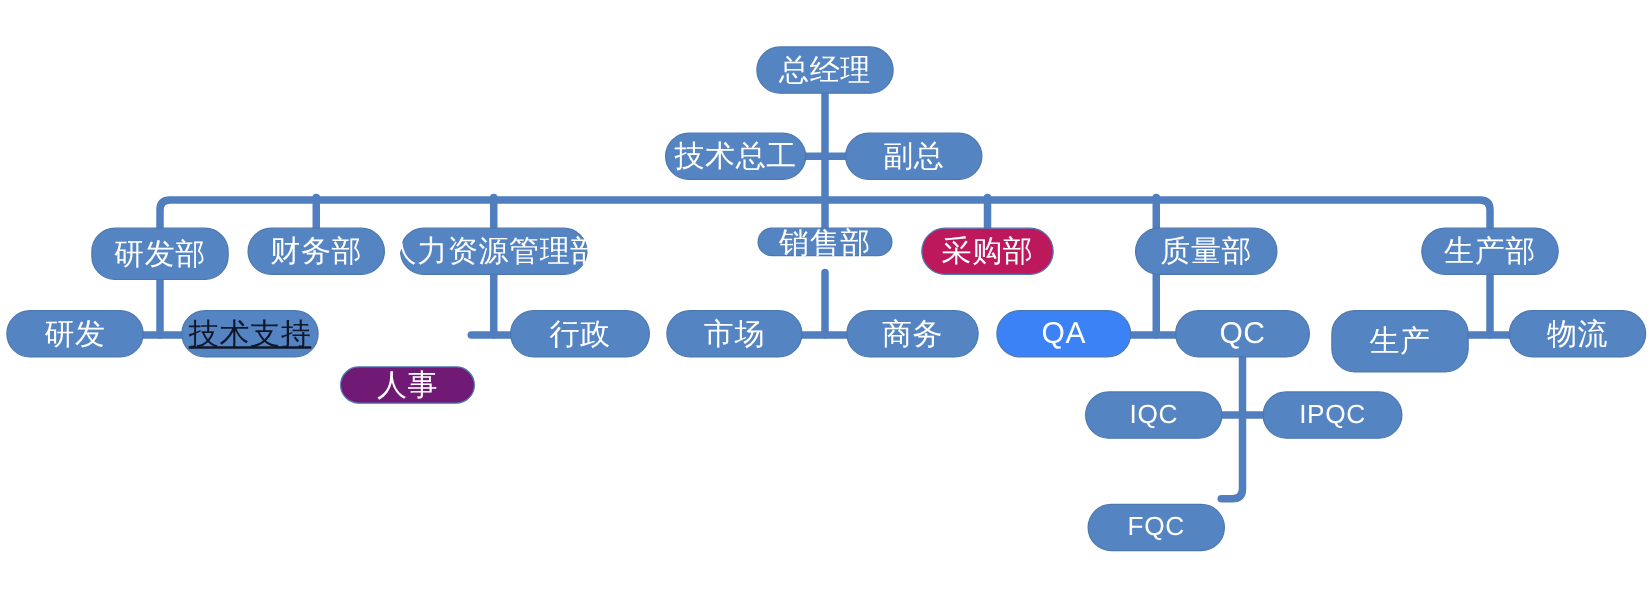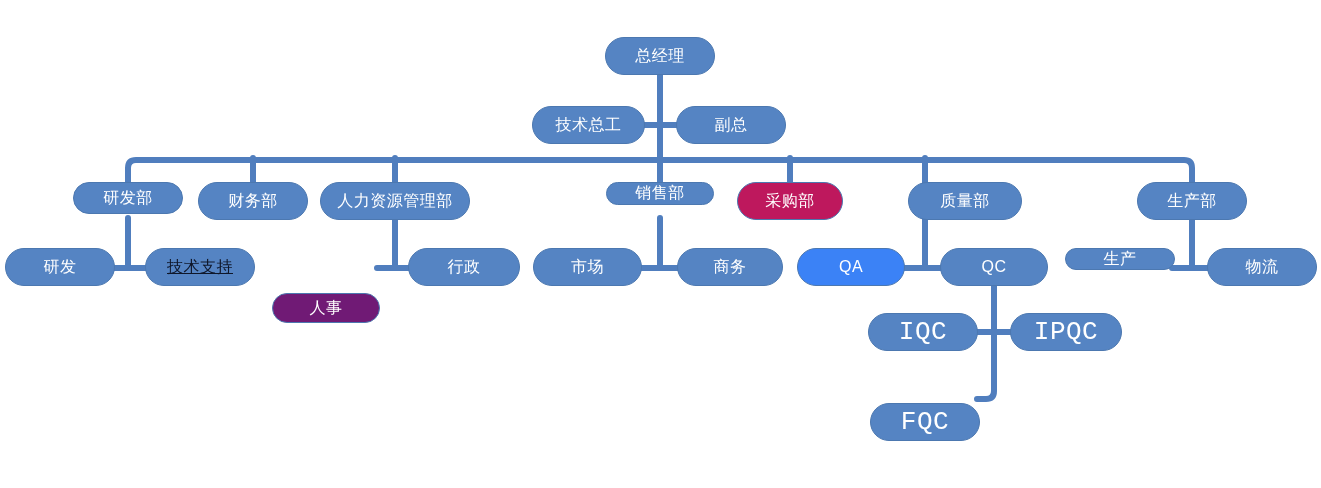--- a/index.html
+++ b/index.html
@@ -23,29 +23,29 @@
     height: 100%;
   }
   .node {
     position: absolute;
     box-sizing: border-box;
     display: flex;
     align-items: center;
     justify-content: center;
     color: #ffffff;
     border-radius: 19px;
-    font-size: 16px;
+    font-size: 24px;
     letter-spacing: 0.5px;
     white-space: nowrap;
     user-select: none;
   }
   
   .node.level-4, .node.level-5 {
-    font-family: Liberation Mono, monospace;
-    font-size: 26px;
+    font-family: Liberation Sans, sans-serif;
+    font-size: 21px;
     text-align: center;
   }
 </style>
 </head>
 <body>
 
 <div class="canvas" style="width: 1321px; height: 488px; background: rgb(255, 255, 255);">
   <svg class="connectors" xmlns="http://www.w3.org/2000/svg" viewBox="0 0 1321 488">
       <path d="M 660 73 L 660 184" fill="none" stroke="#507EBE" stroke-width="6" stroke-linecap="round" stroke-linejoin="round"></path>
       <path d="M 644 125 L 678 125" fill="none" stroke="#507EBE" stroke-width="6" stroke-linecap="round" stroke-linejoin="round"></path>
@@ -64,34 +64,34 @@
       <path d="M 902 268 L 943 268" fill="none" stroke="#507EBE" stroke-width="6" stroke-linecap="round" stroke-linejoin="round"></path>
       <path d="M 1192 218 L 1192 268" fill="none" stroke="#507EBE" stroke-width="6" stroke-linecap="round" stroke-linejoin="round"></path>
       <path d="M 1172 268 L 1210 268" fill="none" stroke="#507EBE" stroke-width="6" stroke-linecap="round" stroke-linejoin="round"></path>
       <path d="M 994 284 L 994 391 Q 994 399 986 399 L 977 399" fill="none" stroke="#507EBE" stroke-width="6" stroke-linecap="round" stroke-linejoin="round"></path>
       <path d="M 975 332 L 1013 332" fill="none" stroke="#507EBE" stroke-width="6" stroke-linecap="round" stroke-linejoin="round"></path>
     </svg>
   <div id="nodes-layer">
       <div class="node level-1" style="left: 605px; top: 37px; width: 110px; height: 38px; background: rgb(85, 132, 195); border: 1.5px solid rgb(76, 120, 176); color: rgb(255, 255, 255);">总经理</div>
       <div class="node level-1" style="left: 532px; top: 106px; width: 113px; height: 38px; background: rgb(85, 132, 195); border: 1.5px solid rgb(76, 120, 176); color: rgb(255, 255, 255);">技术总工</div>
       <div class="node level-1" style="left: 676px; top: 106px; width: 110px; height: 38px; background: rgb(85, 132, 195); border: 1.5px solid rgb(76, 120, 176); color: rgb(255, 255, 255);">副总</div>
-      <div class="node level-2" style="left: 73px; top: 182px; width: 110px; height: 32px; background: rgb(85, 132, 195); border: 1.5px solid rgb(76, 120, 176); color: rgb(255, 255, 255);">研发部</div>
+      <div class="node level-2" style="left: 73px; top: 182px; width: 110px; height: 42px; background: rgb(85, 132, 195); border: 1.5px solid rgb(76, 120, 176); color: rgb(255, 255, 255);">研发部</div>
       <div class="node level-2" style="left: 198px; top: 182px; width: 110px; height: 38px; background: rgb(85, 132, 195); border: 1.5px solid rgb(76, 120, 176); color: rgb(255, 255, 255);">财务部</div>
       <div class="node level-2" style="left: 320px; top: 182px; width: 150px; height: 38px; background: rgb(85, 132, 195); border: 1.5px solid rgb(76, 120, 176); color: rgb(255, 255, 255);">人力资源管理部</div>
       <div class="node level-2" style="left: 606px; top: 182px; width: 108px; height: 23px; background: rgb(85, 132, 195); border: 1.5px solid rgb(76, 120, 176); color: rgb(255, 255, 255);">销售部</div>
       <div class="node level-2" style="left: 737px; top: 182px; width: 106px; height: 38px; background: #be185d; border: 1.5px solid rgb(76, 120, 176); color: rgb(255, 255, 255);">采购部</div>
       <div class="node level-2" style="left: 908px; top: 182px; width: 114px; height: 38px; background: rgb(85, 132, 195); border: 1.5px solid rgb(76, 120, 176); color: rgb(255, 255, 255);">质量部</div>
       <div class="node level-2" style="left: 1137px; top: 182px; width: 110px; height: 38px; background: rgb(85, 132, 195); border: 1.5px solid rgb(76, 120, 176); color: rgb(255, 255, 255);">生产部</div>
       <div class="node level-3" style="left: 5px; top: 248px; width: 110px; height: 38px; background: rgb(85, 132, 195); border: 1.5px solid rgb(76, 120, 176); color: rgb(255, 255, 255);">研发</div>
       <div class="node level-3" style="left: 145px; top: 248px; width: 110px; height: 38px; background: rgb(85, 132, 195); border: 1.5px solid rgb(76, 120, 176); color: #0f172a; text-decoration: underline;">技术支持</div>
       <div class="node level-3" style="left: 272px; top: 248px; width: 108px; height: 30px; background: #701a75; border: 1.5px solid rgb(76, 120, 176); color: rgb(255, 255, 255); margin-top: 45px;">人事</div>
       <div class="node level-3" style="left: 408px; top: 248px; width: 112px; height: 38px; background: rgb(85, 132, 195); border: 1.5px solid rgb(76, 120, 176); color: rgb(255, 255, 255);">行政</div>
       <div class="node level-3" style="left: 533px; top: 248px; width: 109px; height: 38px; background: rgb(85, 132, 195); border: 1.5px solid rgb(76, 120, 176); color: rgb(255, 255, 255);">市场</div>
       <div class="node level-3" style="left: 677px; top: 248px; width: 106px; height: 38px; background: rgb(85, 132, 195); border: 1.5px solid rgb(76, 120, 176); color: rgb(255, 255, 255);">商务</div>
       <div class="node level-3" style="left: 797px; top: 248px; width: 108px; height: 38px; background: #3b82f6; border: 1.5px solid rgb(76, 120, 176); color: rgb(255, 255, 255);">QA</div>
       <div class="node level-3" style="left: 940px; top: 248px; width: 108px; height: 38px; background: rgb(85, 132, 195); border: 1.5px solid rgb(76, 120, 176); color: rgb(255, 255, 255);">QC</div>
-      <div class="node level-3" style="left: 1065px; top: 248px; width: 110px; height: 22px; background: rgb(85, 132, 195); border: 1.5px solid rgb(76, 120, 176); color: rgb(255, 255, 255);">生产</div>
+      <div class="node level-3" style="left: 1065px; top: 248px; width: 110px; height: 50px; background: rgb(85, 132, 195); border: 1.5px solid rgb(76, 120, 176); color: rgb(255, 255, 255);">生产</div>
       <div class="node level-3" style="left: 1207px; top: 248px; width: 110px; height: 38px; background: rgb(85, 132, 195); border: 1.5px solid rgb(76, 120, 176); color: rgb(255, 255, 255);">物流</div>
       <div class="node level-4" style="left: 868px; top: 313px; width: 110px; height: 38px; background: rgb(85, 132, 195); border: 1.5px solid rgb(76, 120, 176); color: rgb(255, 255, 255);">IQC</div>
       <div class="node level-4" style="left: 1010px; top: 313px; width: 112px; height: 38px; background: rgb(85, 132, 195); border: 1.5px solid rgb(76, 120, 176); color: rgb(255, 255, 255);">IPQC</div>
       <div class="node level-5" style="left: 870px; top: 403px; width: 110px; height: 38px; background: rgb(85, 132, 195); border: 1.5px solid rgb(76, 120, 176); color: rgb(255, 255, 255);">FQC</div>
     </div>
 </div>
 
 </body></html>

